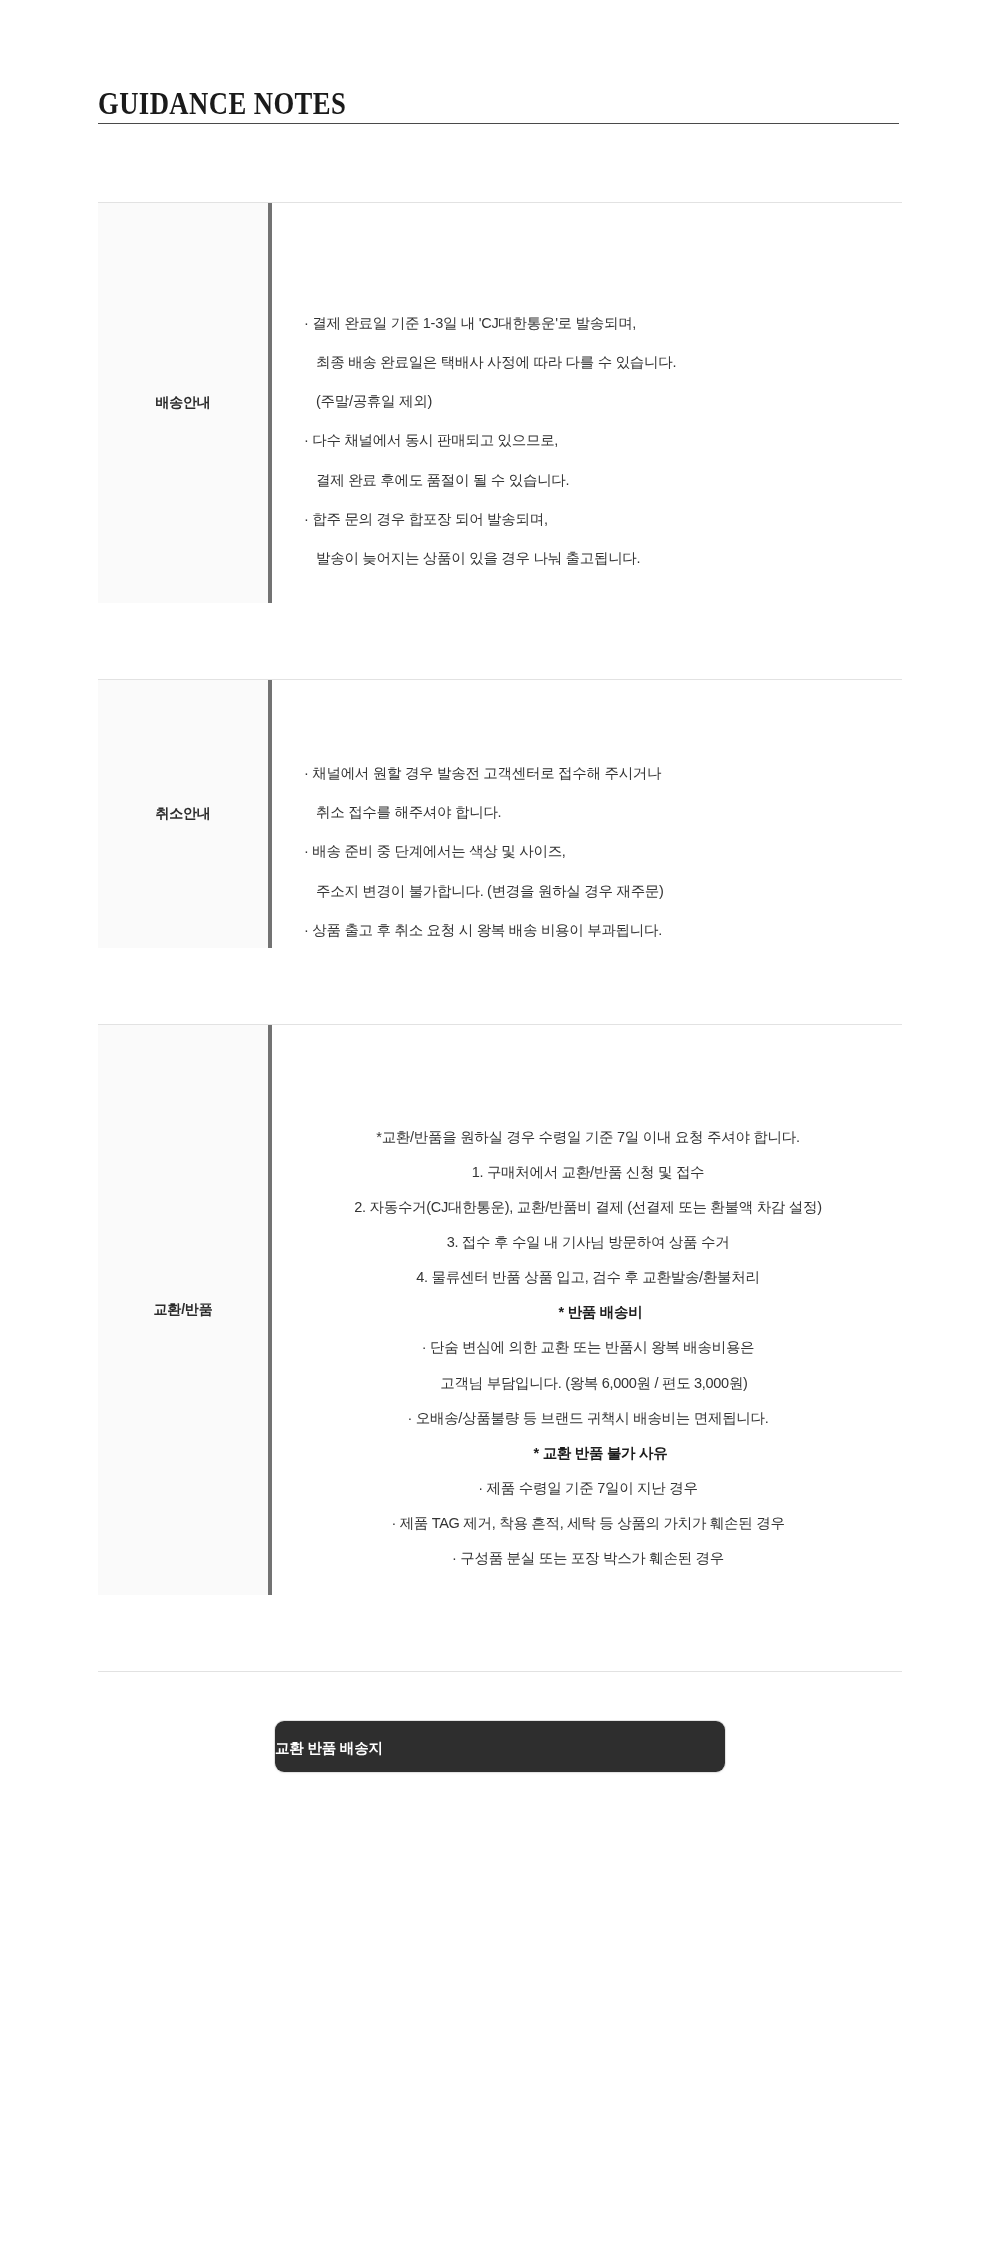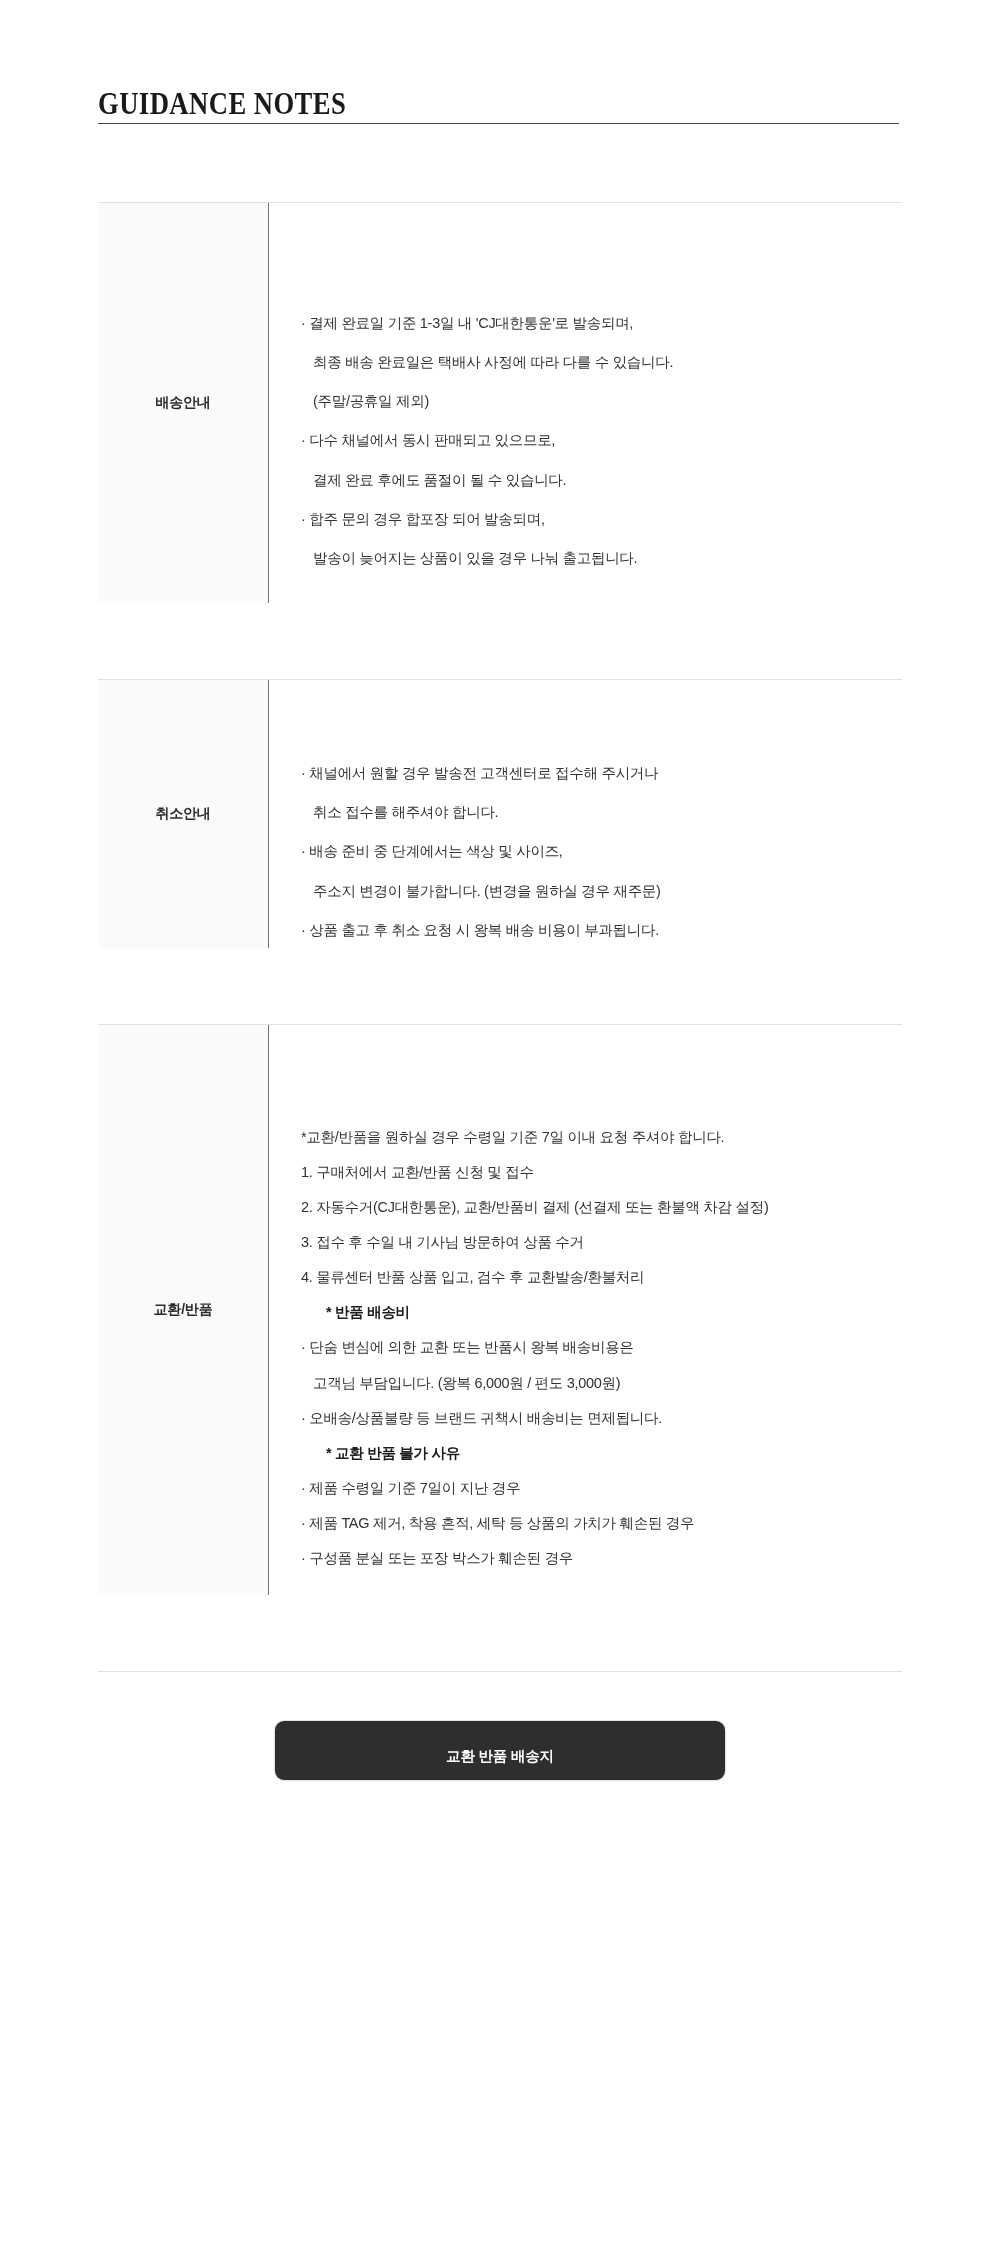--- a/index.html
+++ b/index.html
@@ -65,21 +65,21 @@
     width: 170px;
     min-width: 170px;
     background: #fafafa;
     display: flex;
     align-items: center;
     justify-content: center;
     font-size: 14px;
     font-weight: 700;
     color: #2b2b2b;
     letter-spacing: -0.2px;
-    border-right: 1px solid #737373;
+    border-right: 4px solid #737373;
   }
   .note-body {
     flex: 1;
     padding: 38px 30px 38px 32px;
     display: flex;
     flex-direction: column;
     justify-content: center;
   }
   .note-line {
     font-size: 14.5px;
@@ -95,20 +95,21 @@
   .note-line.strong {
     font-weight: 700;
     color: #1c1c1c;
     margin-left: 25px;
   }
   .note-line.gap-top {
     padding-top: 22px;
   }
   .note-line.tight {
     padding: 7px 0;
+    text-align: center;
   }
   .note-line.tight.indent {
     padding-left: 12px;
   }
 
   
   .row-delivery .note-label { height: 400px; }
   .row-cancel .note-label { height: 268px; }
   .row-exchange .note-label { height: 570px; }
   .row-delivery .note-body { min-height: 400px; }
@@ -120,25 +121,24 @@
     margin: 48px auto 0 auto;
     width: 450px;
     border-radius: 10px;
     overflow: hidden;
     border: 1px solid #e2e2e2;
     box-shadow: 0 1px 2px rgba(0,0,0,0.03);
   }
   .addr-head {
     background: #2e2e2e;
     color: #ffffff;
-    text-align: center;
     font-size: 14.5px;
     font-weight: 700;
     letter-spacing: -0.2px;
-    padding: 26px 0 14px 0;
+    padding: 18px 0 14px 0;
   }
   .addr-body {
     background: #ffffff;
     text-align: center;
     font-size: 14.5px;
     color: #333333;
     letter-spacing: -0.3px;
     padding: 33px 12px 34px 12px;
     line-height: 1.5;
   }

